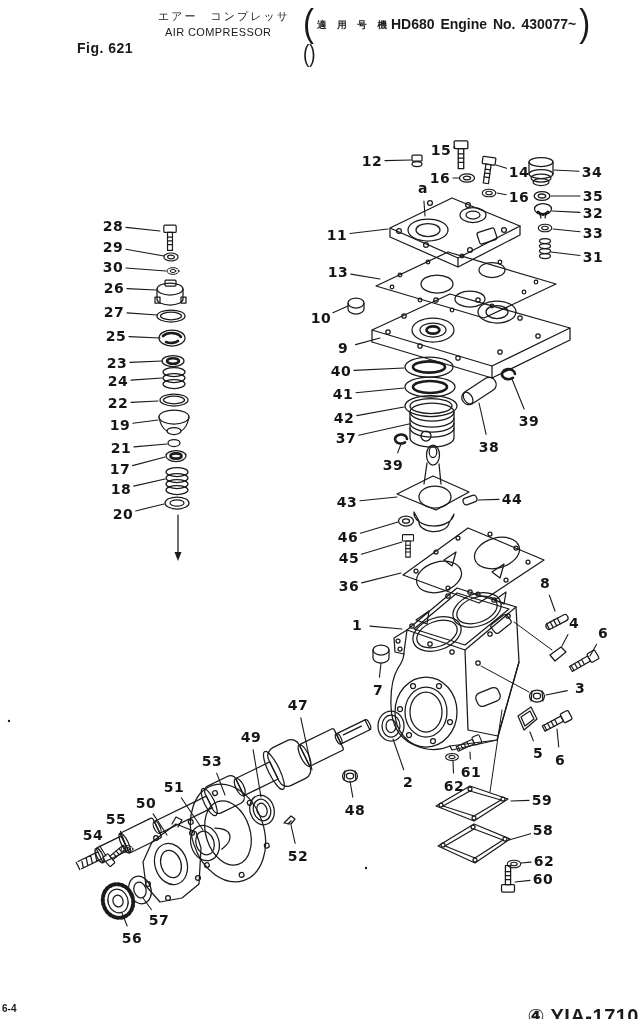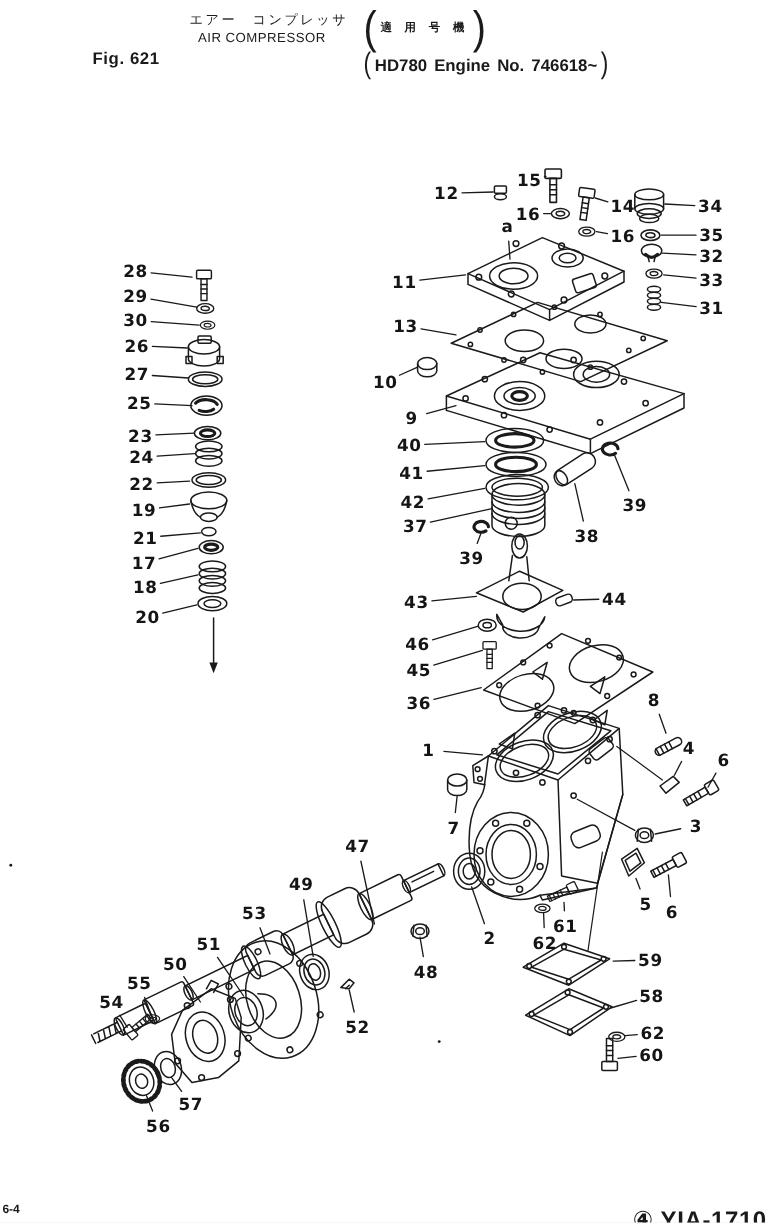--- a/index.html
+++ b/index.html
@@ -40,26 +40,26 @@
 <div class="page">
 
   <div class="fig-label">Fig. 621</div>
   <div class="title-jp">エアー　コンプレッサ</div>
   <div class="title-en">AIR COMPRESSOR</div>
 
   <div class="app1">
     <span class="bigparen">(</span>
     <span class="app-col">
       <span class="app-jp">適 用 号 機</span>
+      <span class="app-l1">HD680 Engine No. 430077~</span>
     </span>
     <span class="bigparen">)</span>
   </div>
   <div class="app2">
     <span class="midparen">(</span>
-    <span class="app-l2">HD780 Engine No. 746618~</span>
     <span class="midparen">)</span>
   </div>
 
   <svg class="diagram" width="641" height="1019" viewBox="0 0 641 1019">
     <defs>
       <g id="washer">
           <ellipse rx="7.5" ry="4.2"></ellipse>
           <ellipse rx="3.6" ry="1.9"></ellipse>
         </g>
       <g id="oring">

